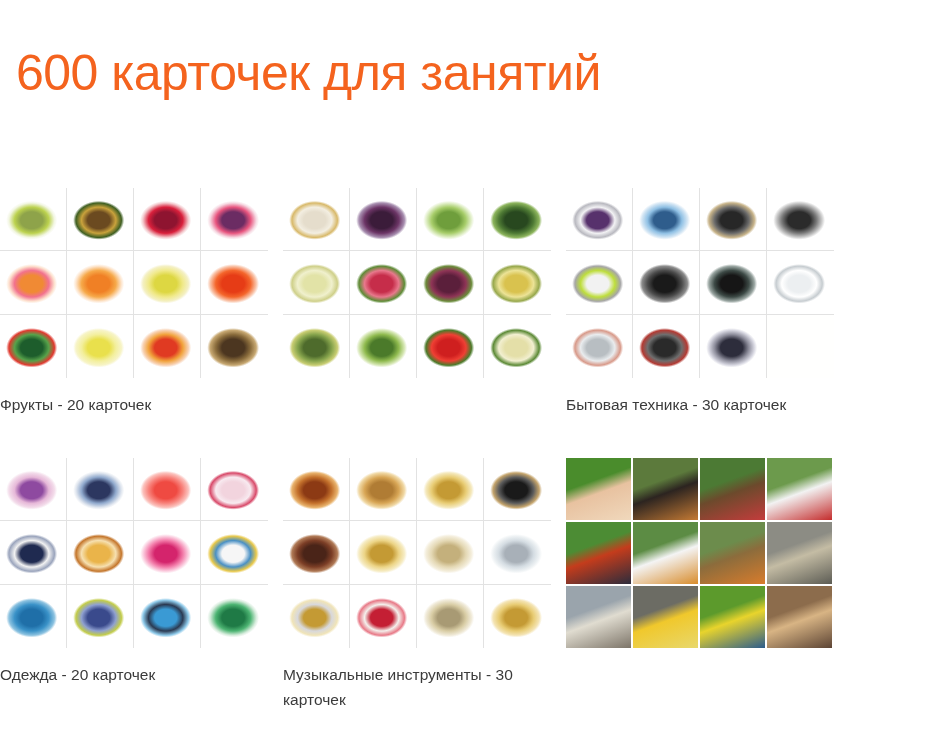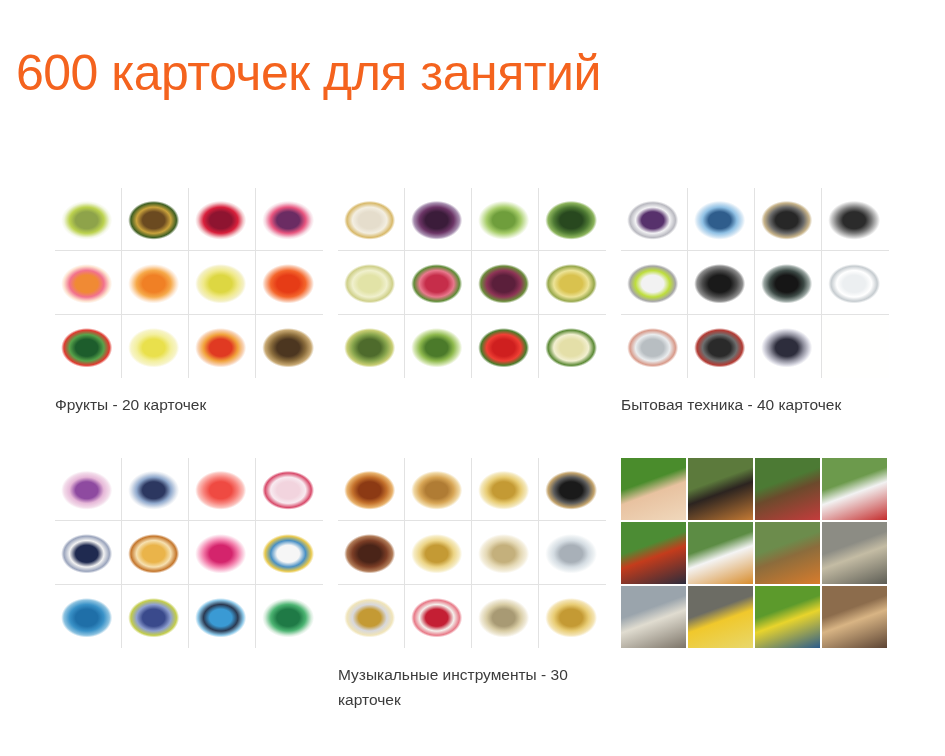--- a/index.html
+++ b/index.html
@@ -32,21 +32,20 @@
   
   .categories {
     position: absolute;
     top: 188px;
     left: 0;
     width: 945px;
     display: grid;
     grid-template-columns: 283px 283px 283px;
     grid-template-rows: 270px 270px;
     column-gap: 0px;
-    padding-left: 55px;
     box-sizing: border-box;
   }
 
   .category {
     width: 283px;
     box-sizing: border-box;
   }
 
   
   .board {
@@ -222,21 +221,21 @@
       <div class="cell">
           <div class="thumb" style="background: radial-gradient(42% 34% at 48% 52%, rgb(42, 42, 42) 0%, rgb(42, 42, 42) 40%, rgb(110, 110, 110) 62%, rgb(179, 58, 51) 82%, rgba(255, 255, 255, 0) 92%), rgb(255, 255, 255);"></div>
         </div>
       <div class="cell">
           <div class="thumb" style="background: radial-gradient(42% 34% at 48% 52%, rgb(45, 45, 60) 0%, rgb(45, 45, 60) 40%, rgb(142, 142, 156) 62%, rgb(216, 216, 226) 82%, rgba(255, 255, 255, 0) 92%), rgb(255, 255, 255);"></div>
         </div>
       <div class="cell">
           <div class="thumb"></div>
         </div>
     </div>
-    <div class="caption wide">Бытовая техника - 40 карточек</div>
+    <div class="caption wide">Бытовая техника - 30 карточек</div>
   </div>
 
   <div class="category">
     <div class="board">
       <div class="cell">
           <div class="thumb" style="background: radial-gradient(42% 34% at 48% 52%, rgb(142, 74, 160) 0%, rgb(142, 74, 160) 40%, rgb(230, 184, 216) 62%, rgb(243, 220, 234) 82%, rgba(255, 255, 255, 0) 92%), rgb(255, 255, 255);"></div>
         </div>
       <div class="cell">
           <div class="thumb" style="background: radial-gradient(42% 34% at 48% 52%, rgb(44, 55, 96) 0%, rgb(44, 55, 96) 40%, rgb(143, 168, 204) 62%, rgb(224, 230, 239) 82%, rgba(255, 255, 255, 0) 92%), rgb(255, 255, 255);"></div>
         </div>
@@ -264,20 +263,21 @@
       <div class="cell">
           <div class="thumb" style="background: radial-gradient(42% 34% at 48% 52%, rgb(58, 74, 140) 0%, rgb(58, 74, 140) 40%, rgb(143, 160, 208) 62%, rgb(194, 204, 74) 82%, rgba(255, 255, 255, 0) 92%), rgb(255, 255, 255);"></div>
         </div>
       <div class="cell">
           <div class="thumb" style="background: radial-gradient(42% 34% at 48% 52%, rgb(58, 154, 212) 0%, rgb(58, 154, 212) 40%, rgb(43, 58, 82) 62%, rgb(140, 200, 232) 82%, rgba(255, 255, 255, 0) 92%), rgb(255, 255, 255);"></div>
         </div>
       <div class="cell">
           <div class="thumb" style="background: radial-gradient(42% 34% at 48% 52%, rgb(31, 122, 70) 0%, rgb(31, 122, 70) 40%, rgb(76, 180, 114) 62%, rgb(214, 236, 220) 82%, rgba(255, 255, 255, 0) 92%), rgb(255, 255, 255);"></div>
         </div>
     </div>
+    <div class="caption">Одежда - 20 карточек</div>
   </div>
 
   <div class="category">
     <div class="board">
       <div class="cell">
           <div class="thumb" style="background: radial-gradient(42% 34% at 48% 52%, rgb(140, 58, 20) 0%, rgb(140, 58, 20) 40%, rgb(196, 113, 44) 62%, rgb(232, 178, 108) 82%, rgba(255, 255, 255, 0) 92%), rgb(255, 255, 255);"></div>
         </div>
       <div class="cell">
           <div class="thumb" style="background: radial-gradient(42% 34% at 48% 52%, rgb(176, 124, 52) 0%, rgb(176, 124, 52) 40%, rgb(216, 166, 86) 62%, rgb(240, 216, 164) 82%, rgba(255, 255, 255, 0) 92%), rgb(255, 255, 255);"></div>
         </div>

